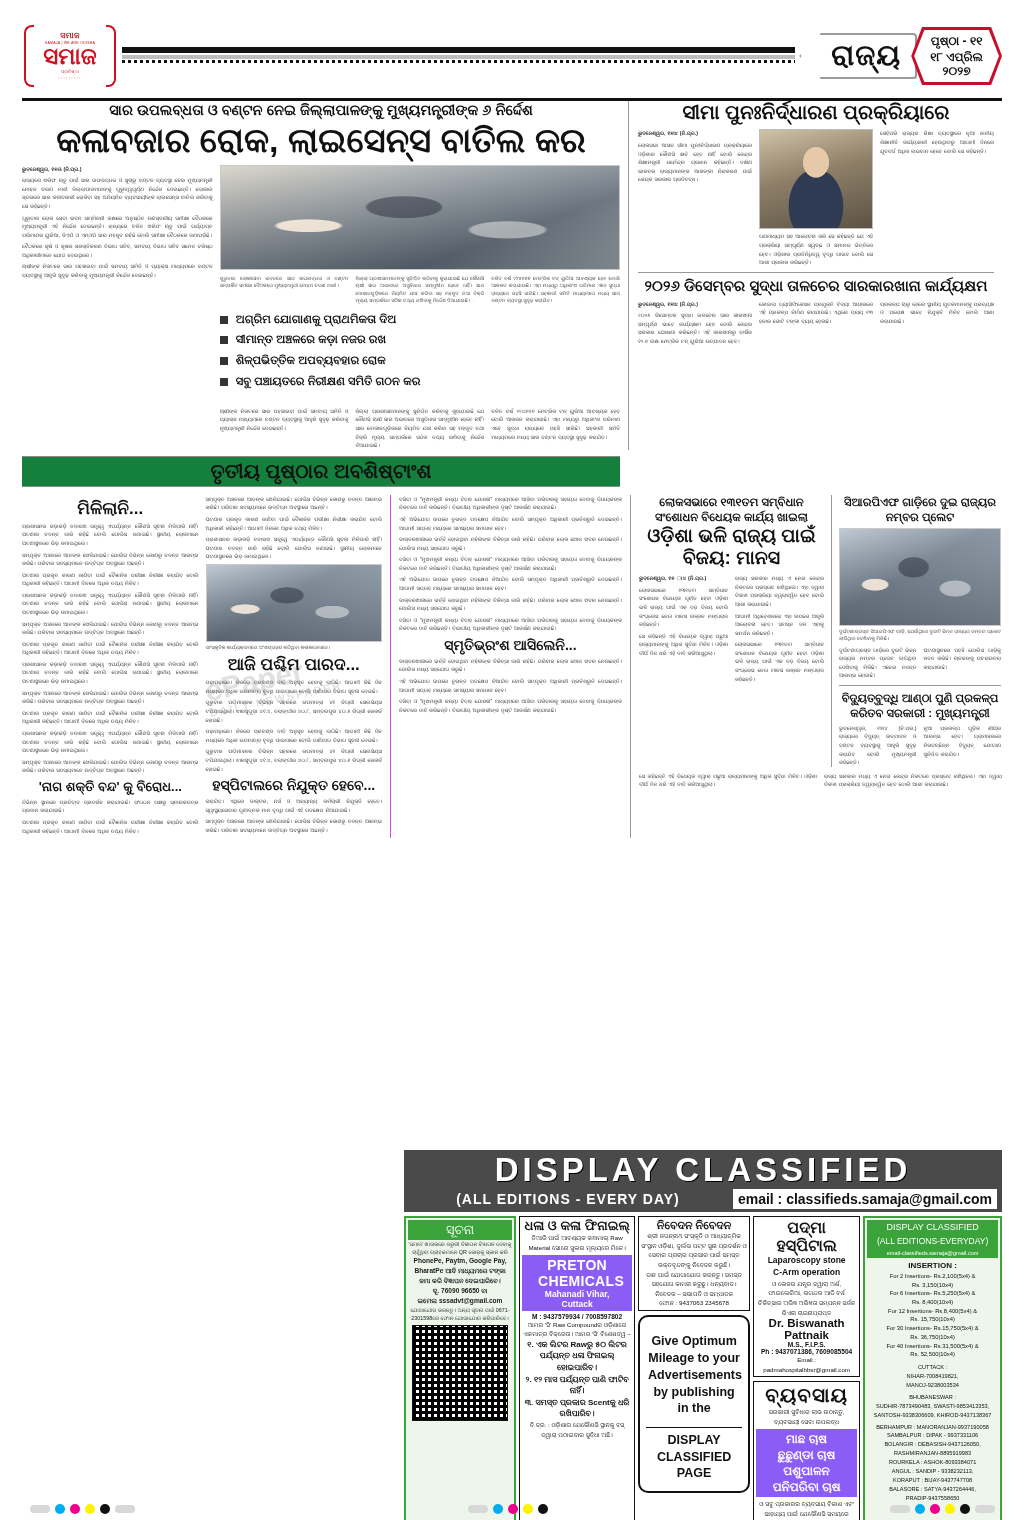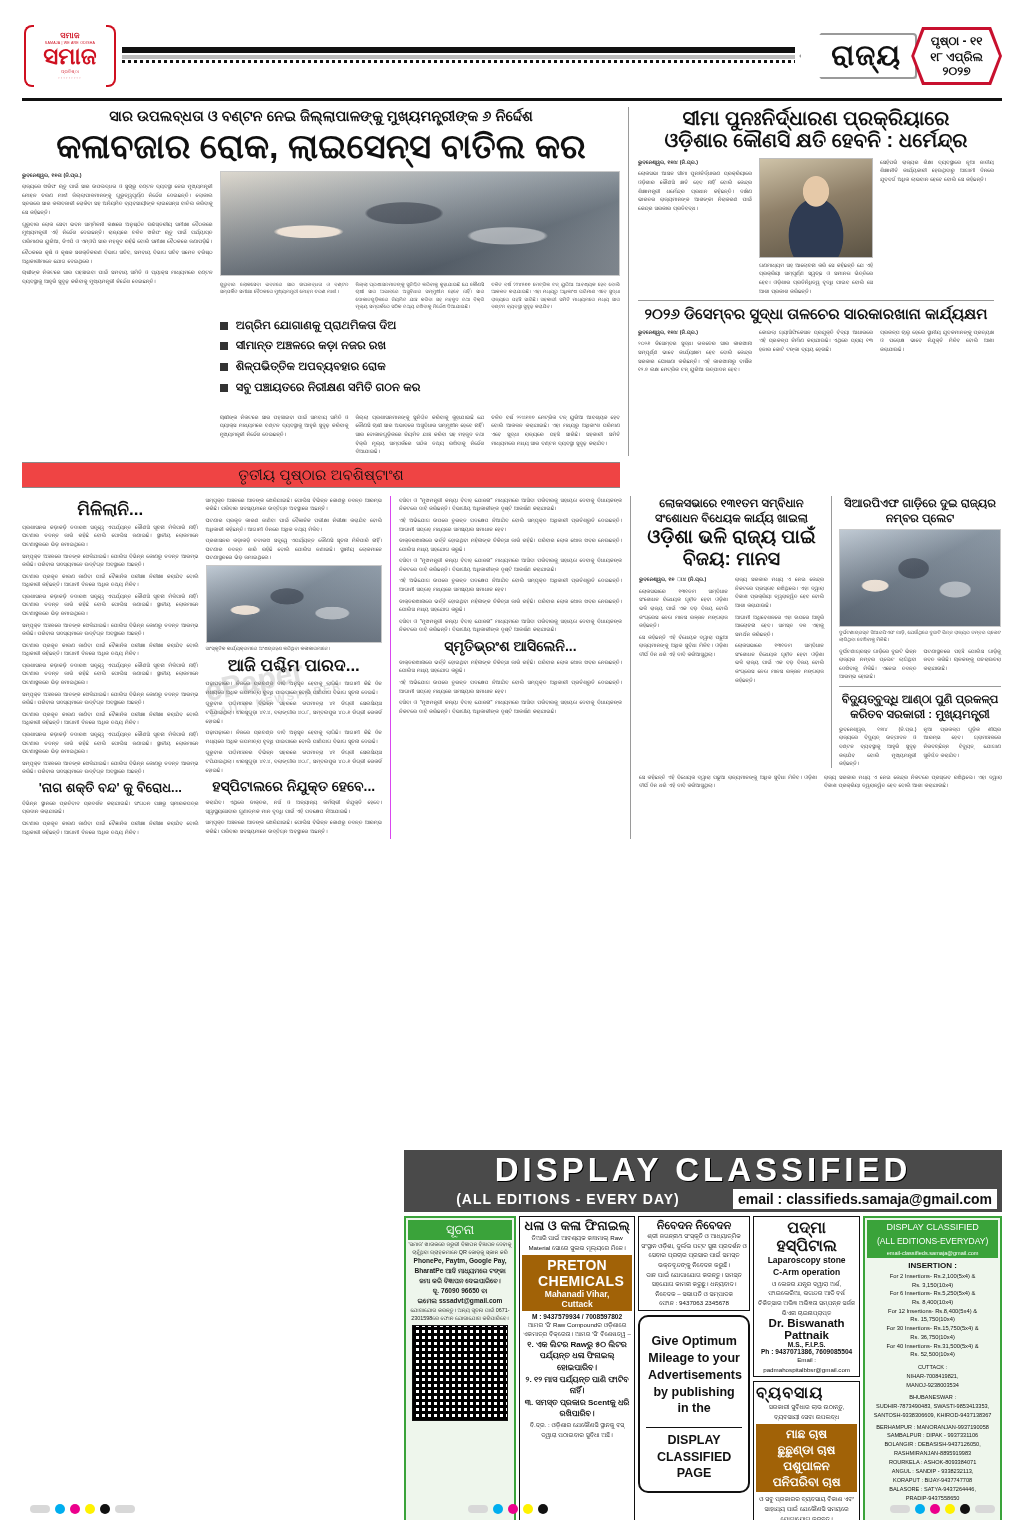--- a/index.html
+++ b/index.html
@@ -63,21 +63,21 @@
   
   .kicker { text-align:center; font-size:14.5px; font-weight:bold; line-height:1.35; }
   .headline { text-align:center; font-weight:bold; line-height:1.12; }
   .h-main { font-size:34px; }
   .h-sub  { font-size:20px; }
   .body-col { font-size:5.3px; line-height:1.62; text-align:justify; color:#2a2a2a; word-spacing:.4px;}
   .body-col p { margin:0 0 3px 0; }
   .dateline { font-weight:bold; }
 
   
-  .top-area { display:flex; gap:8px; margin-top:6px; }
+  .top-area { display:flex; gap:8px; }
   .top-left { width:598px; }
   .top-right { width:366px; border-left:1px solid #9a9a9a; padding-left:9px; }
 
   .cols3 { display:flex; gap:7px; }
   .cols3 > div { flex:1; }
   .cols2 { display:flex; gap:7px; }
   .cols2 > div { flex:1; }
 
   .photo {
     background:linear-gradient(150deg,#b9c4cf,#7d8b99 45%,#9aa7b4);
@@ -114,22 +114,22 @@
   .portrait:after{
     content:""; position:absolute; inset:0;
     background:
       radial-gradient(ellipse at 50% 33%, #e6c9a8 0 16%, transparent 17%),
       radial-gradient(ellipse at 50% 78%, #2f3b52 0 34%, transparent 35%),
       radial-gradient(circle at 44% 32%, #3a2b20 0 2.5%, transparent 3%),
       radial-gradient(circle at 57% 32%, #3a2b20 0 2.5%, transparent 3%);
   }
 
   .band {
-    background:#ef4444; border-top:1px solid #8a8a8a; border-bottom:1px solid #8a8a8a;
-    text-align:center; font-size:15px; font-weight:normal; padding:3px 0; margin:6px 0 4px;
+    background:#15803d; border-top:1px solid #8a8a8a; border-bottom:1px solid #8a8a8a;
+    text-align:center; font-size:20px; font-weight:bold; padding:3px 0; margin:6px 0 4px;
   }
   .sub-head { text-align:center; font-size:17px; font-weight:bold; margin:4px 0 3px; }
 
   .mid-area { display:flex; gap:8px; margin-top:4px; }
   .mid-left { width:360px; }
   .mid-mid { width:232px; border-left:1px solid #d946ef; padding-left:8px;}
   .mid-right { width:372px; border-left:1px solid #9a9a9a; padding-left:8px;}
 
   .rule-h { border-top:1px solid #9a9a9a; margin:5px 0; }
 
@@ -157,35 +157,35 @@
   .ad-txt { font-size:5.4px; line-height:1.5; text-align:center; color:#222; }
   .ad-bold { font-weight:bold; font-size:6.6px; }
   .qr { width:96px; height:96px; margin:3px auto 0; background:#fff; border:1px solid #111;
     background-image:
       repeating-linear-gradient(90deg,#000 0 3px,#fff 3px 6px),
       repeating-linear-gradient(0deg,#000 0 3px,transparent 3px 6px);
     background-blend-mode:multiply; }
 
   .rounded-box { border:2px solid #111; border-radius:10px; padding:6px; }
   .ad-title-od { text-align:center; font-size:13px; font-weight:bold; line-height:1.1; }
-  .blackbar { background:#a16207; color:#fff; text-align:center; padding:2px 16px; margin:2px 0;}
+  .blackbar { background:#8b5cf6; color:#fff; text-align:center; padding:2px 16px; margin:2px 0;}
   .blackbar .l1 { font-size:14px; font-weight:bold; letter-spacing:.3px;}
   .blackbar .l2 { font-size:8.5px; font-weight:bold;text-align:center; }
   .ad-line { font-size:6.2px; text-align:center; line-height:1.55; }
   .ad-num { font-size:6.6px; font-weight:bold; text-align:center; }
   .ad-od-bold { font-size:8px; font-weight:bold; text-align:center; line-height:1.45;}
 
   .giveopt { text-align:center; font-size:12.5px; font-weight:bold; line-height:1.35; padding:10px 2px; }
   .giveopt2 { text-align:center; font-size:12.5px; font-weight:bold; line-height:1.3; padding:4px 2px;
      border-top:1px solid #111;}
 
   .hosp-title { text-align:center; font-size:16px; font-weight:bold; }
   .hosp-en { text-align:center; font-size:8.5px; font-weight:bold; line-height:1.4;}
   .dr-name { text-align:center; font-size:11.5px; font-weight:bold; }
-  .biz-title { text-align:left; font-size:16px; font-weight:bold; letter-spacing:1px;}
+  .biz-title { text-align:center; font-size:20px; font-weight:bold; letter-spacing:1px;}
   .biz-list { text-align:center; font-size:12px; font-weight:bold; line-height:1.35;}
 
   .ins-title { text-align:center; font-size:8px; font-weight:bold; margin:3px 0 2px;}
   .ins-line { text-align:center; font-size:5.8px; line-height:1.5; }
   .city-line { text-align:center; font-size:5.6px; line-height:1.6; }
 
   
   .regmarks { position:absolute; bottom:6px; display:flex; gap:5px; align-items:center; }
   .regmarks .d { width:10px; height:10px; border-radius:50%; }
   .regmarks .e { width:20px; height:8px; border-radius:5px; background:#d8d8d8;}
@@ -271,21 +271,20 @@
             <div class="body-col">ଚାଷୀଙ୍କ ନିକଟରେ ସାର ପହଞ୍ଚାଇବା ପାଇଁ ସମବାୟ ସମିତି ଓ ପ୍ୟାକ୍ସ ମାଧ୍ୟମରେ ବଣ୍ଟନ ବ୍ୟବସ୍ଥାକୁ ଆହୁରି ସୁଦୃଢ଼ କରିବାକୁ ମୁଖ୍ୟମନ୍ତ୍ରୀ ନିର୍ଦ୍ଦେଶ ଦେଇଛନ୍ତି।</div>
             <div class="body-col">ଜିଲ୍ଲା ପ୍ରଶାସନମାନଙ୍କୁ ସୁନିଶ୍ଚିତ କରିବାକୁ କୁହାଯାଇଛି ଯେ କୌଣସି ଚାଷୀ ସାର ଅଭାବରେ ଅସୁବିଧାର ସମ୍ମୁଖୀନ ହେବେ ନାହିଁ। ସାର ଦୋକାନଗୁଡ଼ିକରେ ନିୟମିତ ଯାଞ୍ଚ କରିବା ସହ ମହଜୁଦ ତଥା ବିକ୍ରି ମୂଲ୍ୟ ସମ୍ପର୍କରେ ସଠିକ ତଥ୍ୟ ରଖିବାକୁ ନିର୍ଦ୍ଦେଶ ଦିଆଯାଇଛି।</div>
             <div class="body-col">ଚଳିତ ବର୍ଷ ୨୨୪୫୭୭ ମେଟ୍ରିକ ଟନ୍ ୟୁରିଆ ଆବଶ୍ୟକ ହେବ ବୋଲି ଆକଳନ କରାଯାଇଛି। ଏହା ମଧ୍ୟରୁ ଅଧିକାଂଶ ପରିମାଣ ଏବେ ସୁଦ୍ଧା ରାଜ୍ୟରେ ପହଞ୍ଚି ସାରିଛି। ସହକାରୀ ସମିତି ମାଧ୍ୟମରେ ମଧ୍ୟ ସାର ବଣ୍ଟନ ବ୍ୟବସ୍ଥା ସୁଦୃଢ଼ କରାଯିବ।</div>
           </div>
         </div>
       </div>
     </div>
 
     <div class="top-right">
       <div class="headline h-sub">ସୀମା ପୁନଃନିର୍ଦ୍ଧାରଣ ପ୍ରକ୍ରିୟାରେ</div>
-      <div class="headline h-sub">ଓଡ଼ିଶାର କୌଣସି କ୍ଷତି ହେବନି : ଧର୍ମେନ୍ଦ୍ର</div>
 
       <div class="cols3" style="margin-top:6px;">
         <div>
           <div class="body-col">
             <p class="dateline">ଭୁବନେଶ୍ୱର, ୧୭ା୪ (ନି.ପ୍ର.)</p>
             <p>ଲୋକସଭା ଆସନ ସୀମା ପୁନଃନିର୍ଦ୍ଧାରଣ ପ୍ରକ୍ରିୟାରେ ଓଡ଼ିଶାର କୌଣସି କ୍ଷତି ହେବ ନାହିଁ ବୋଲି କେନ୍ଦ୍ର ଶିକ୍ଷାମନ୍ତ୍ରୀ ଧର୍ମେନ୍ଦ୍ର ପ୍ରଧାନ କହିଛନ୍ତି। ଦକ୍ଷିଣ ଭାରତର ରାଜ୍ୟମାନଙ୍କ ଆଶଙ୍କା ନିରାକରଣ ପାଇଁ କେନ୍ଦ୍ର ସରକାର ପ୍ରତିବଦ୍ଧ।</p>
           </div>
         </div>
         <div>
           <div class="portrait"></div>

